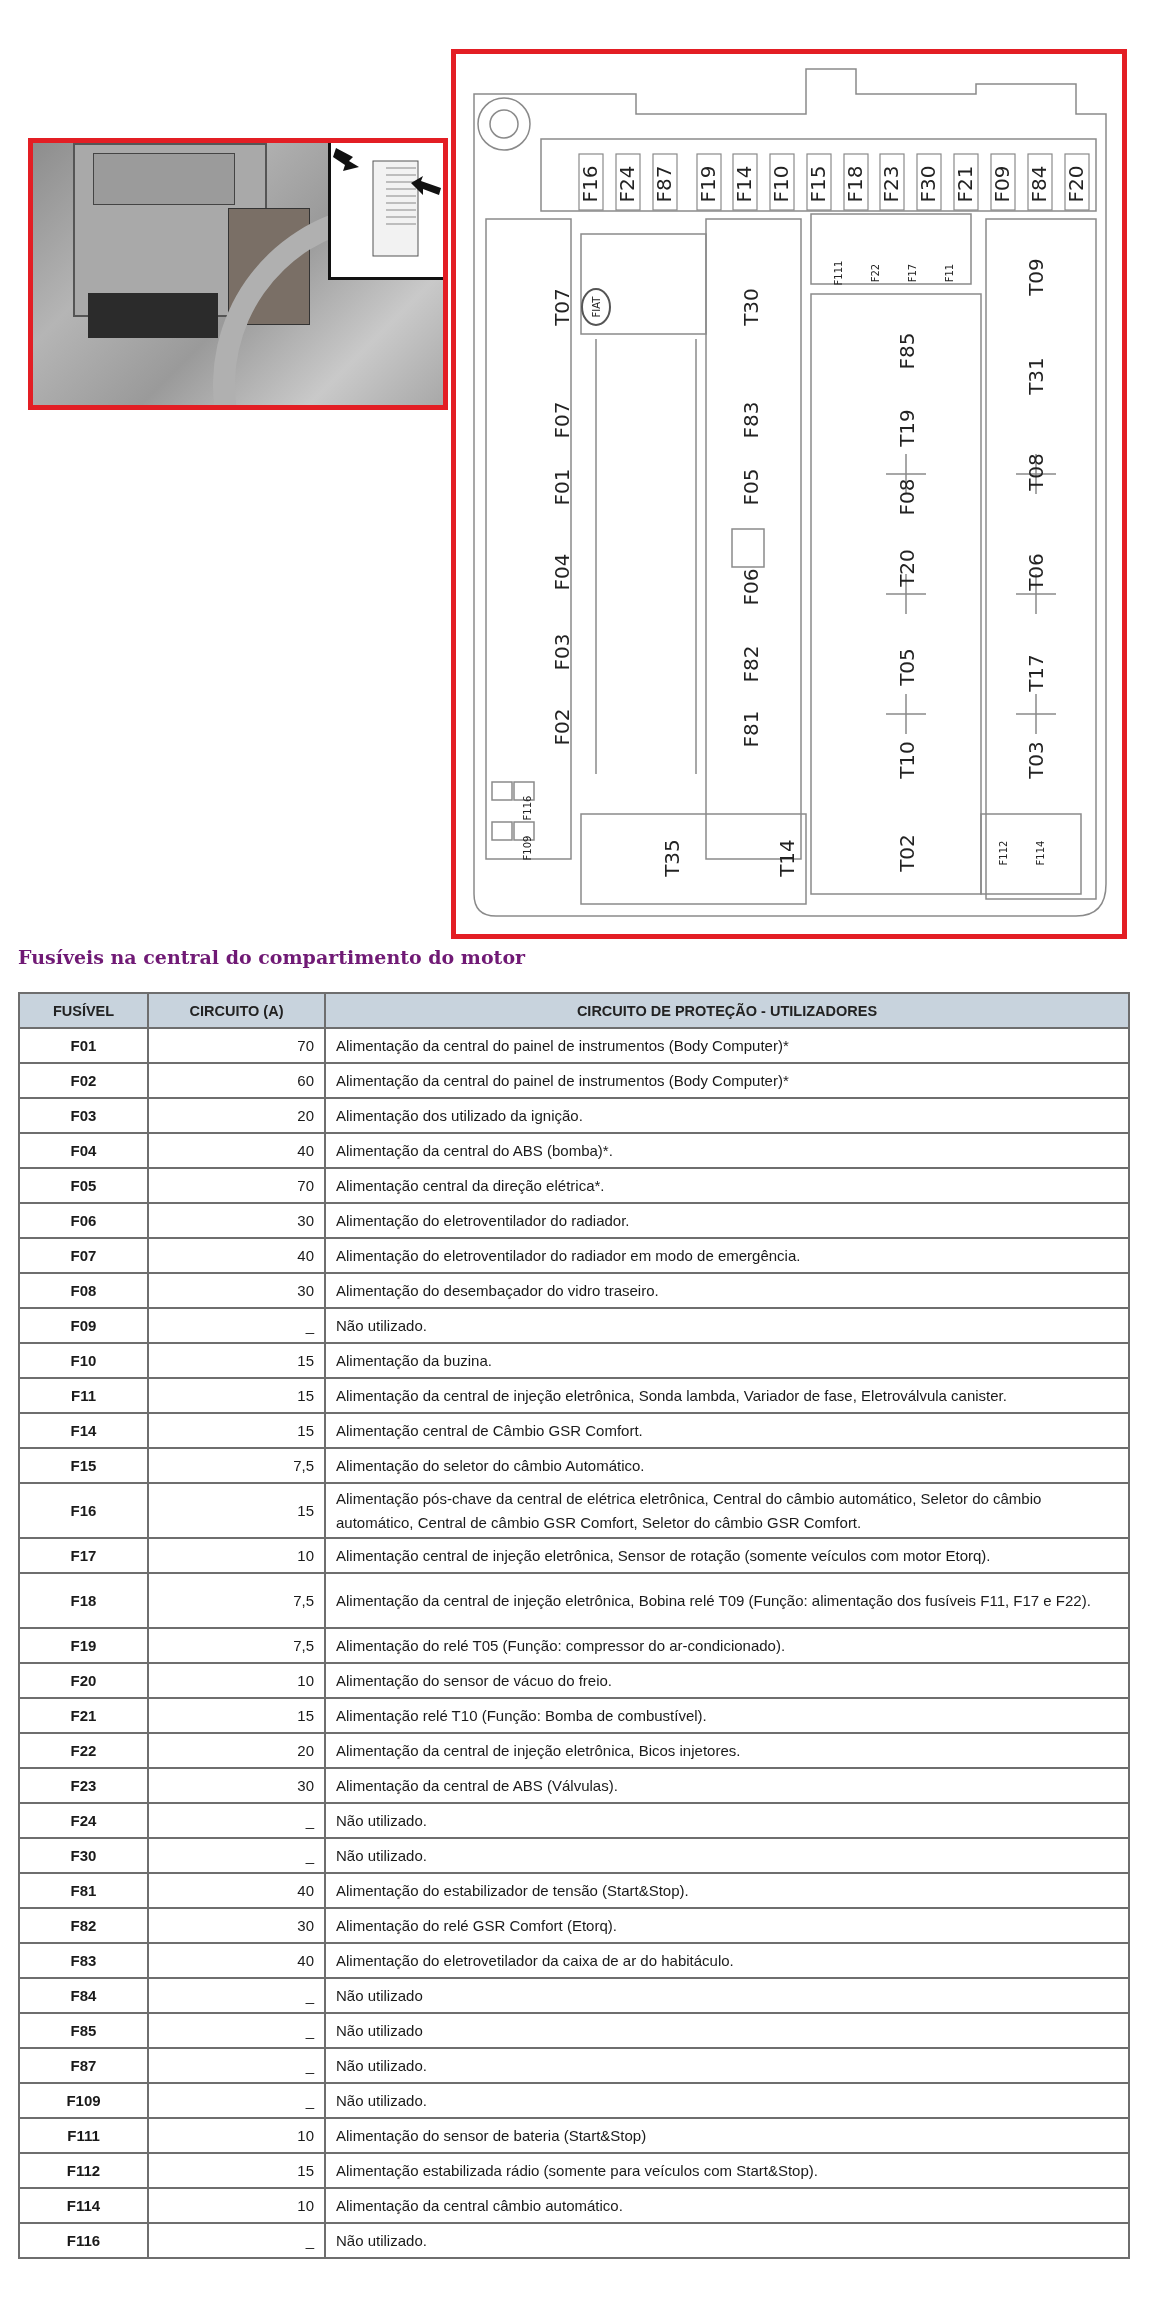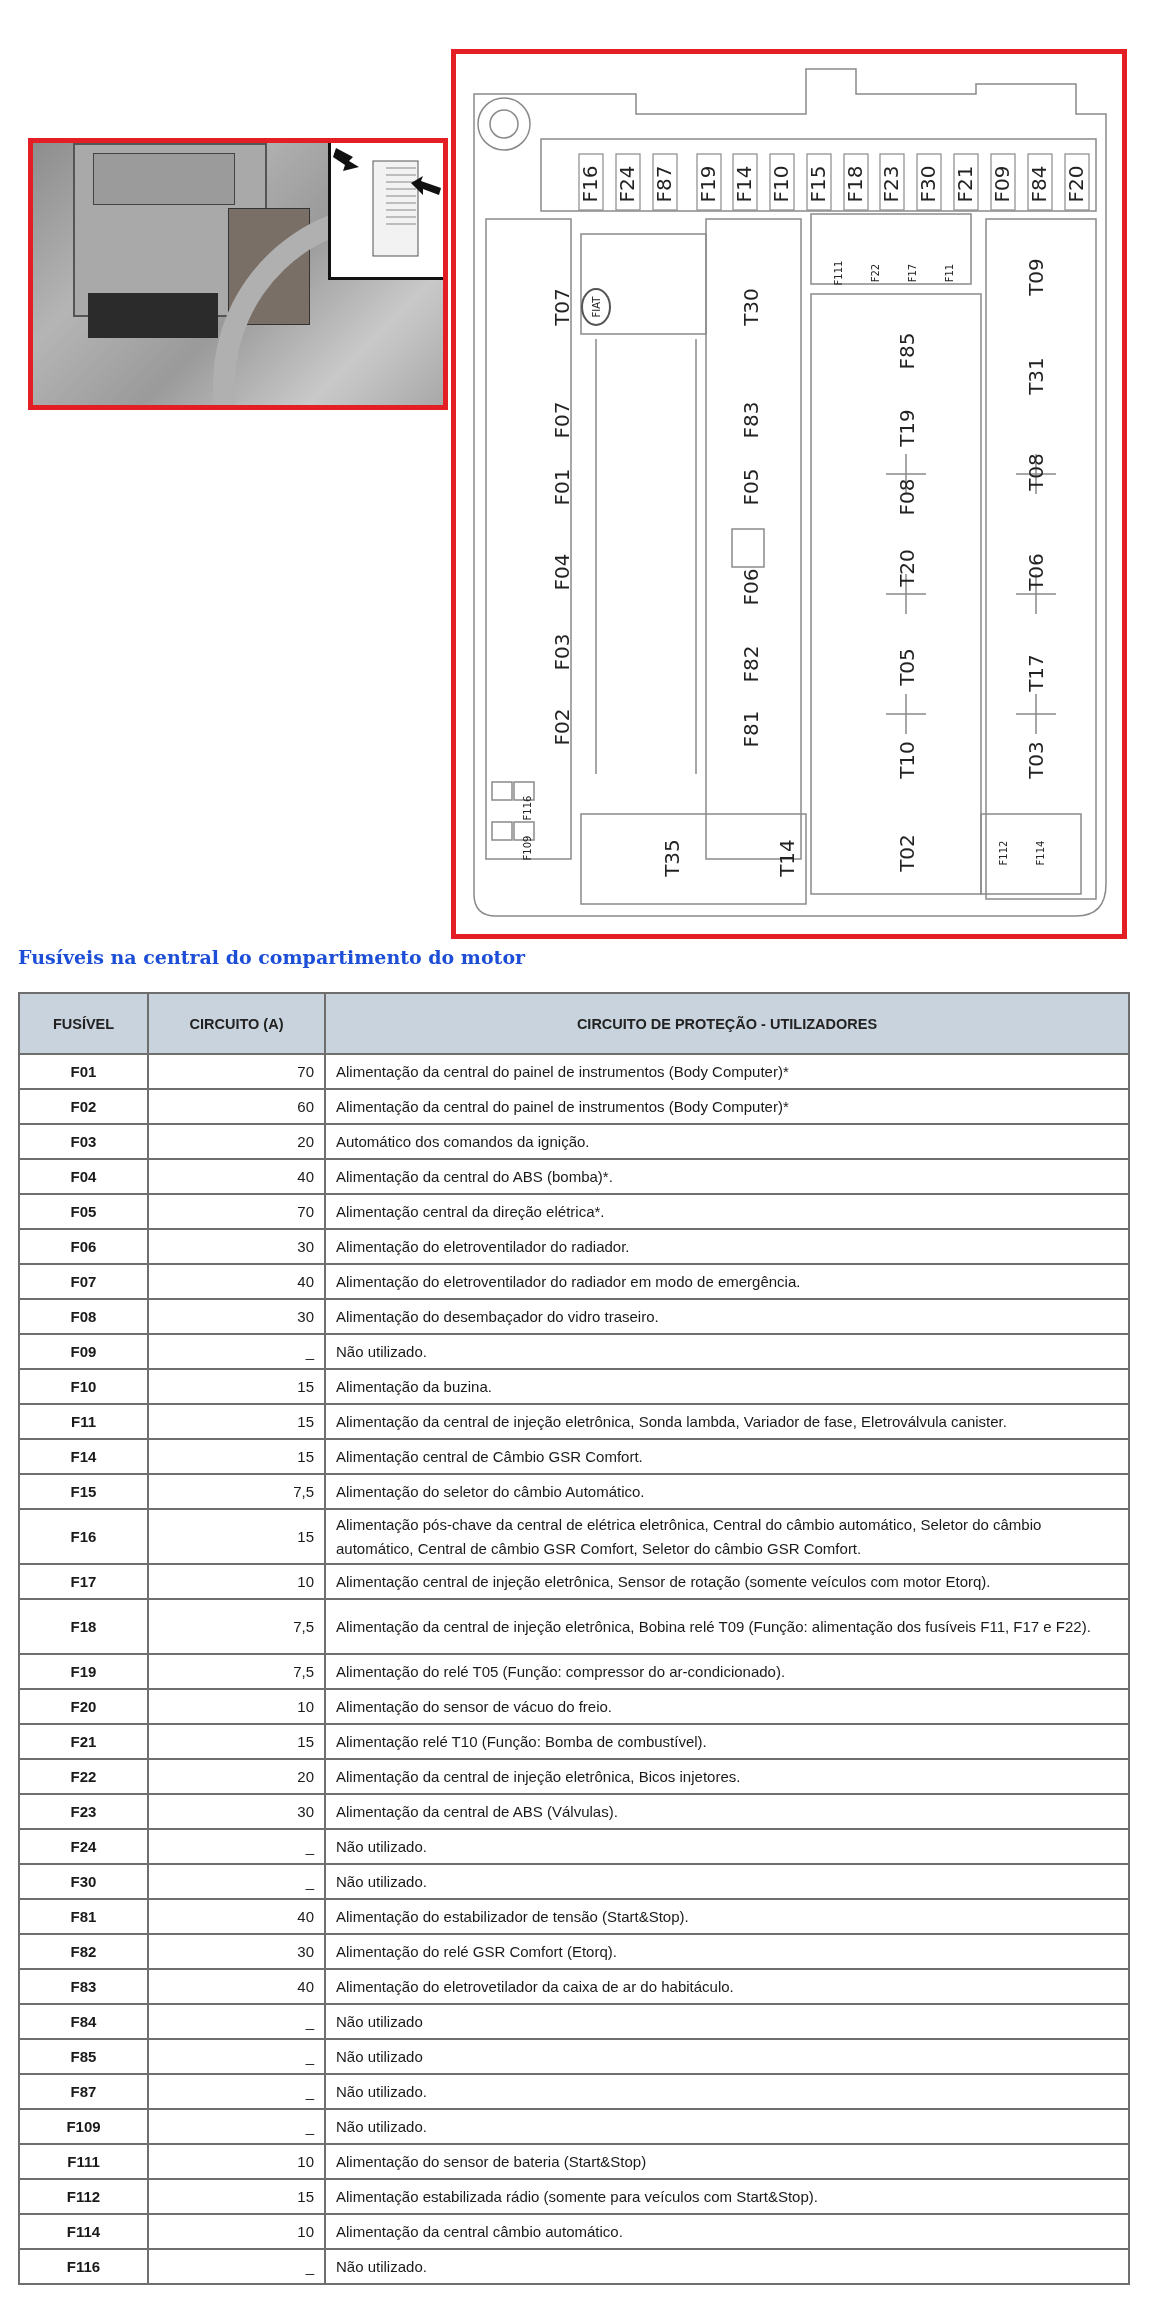--- a/index.html
+++ b/index.html
@@ -3,24 +3,24 @@
 <meta charset="utf-8">
 <style>
   html, body { margin:0; padding:0; background:#ffffff; }
   body { width:1170px; height:2313px; position:relative; overflow:hidden; font-family:"DejaVu Sans", sans-serif; color:#1a1a1a; }
   .photo-box { position:absolute; left:28px; top:138px; width:410px; height:262px; border:5px solid #e31e24; overflow:hidden;
     background: linear-gradient(135deg,#8d8d8d 0%,#b5b5b5 30%,#9a9a9a 55%,#c9c9c9 80%,#a8a8a8 100%); }
   .photo-box .part { position:absolute; }
   .inset { position:absolute; left:295px; top:0; width:120px; height:134px; background:#fff; border-left:3px solid #111; border-bottom:3px solid #111; }
   .diagram-box { position:absolute; left:451px; top:49px; width:666px; height:880px; border:5px solid #e31e24; background:#fff; }
   .diagram-box svg { position:absolute; left:0; top:0; }
-  .title { position:absolute; left:18px; top:946px; font-family:"DejaVu Serif", serif; font-weight:bold; font-size:19px; color:#1d4ed8; }
+  .title { position:absolute; left:18px; top:946px; font-family:"DejaVu Serif", serif; font-weight:bold; font-size:19px; color:#701a75; }
   table.fuses { position:absolute; left:18px; top:992px; width:1112px; border-collapse:collapse; font-family:"Liberation Sans", sans-serif; font-size:15px; }
   table.fuses th, table.fuses td { border:2px solid #6e6e6e; }
-  table.fuses th { background:#c8d3dd; height:33px; font-weight:bold; font-size:14.5px; color:#222; text-align:center; padding:13px; }
+  table.fuses th { background:#c8d3dd; height:33px; font-weight:bold; font-size:14.5px; color:#222; text-align:center; padding:0; }
   table.fuses td { height:33px; padding:0 10px; }
   table.fuses tr.double td { height:53px; line-height:24px; }
   td.c1 { width:107px; text-align:center; font-weight:bold; }
   td.c2 { width:155px; text-align:right; }
   td.c3 { text-align:left;margin-left:12px; }
   .lbl { font-family:"DejaVu Sans", sans-serif; font-size:20px; fill:#222; }
   .lbl-s { font-family:"DejaVu Sans", sans-serif; font-size:10px; fill:#222; }
 </style>
 </head>
 <body>
@@ -181,21 +181,21 @@
         <td class="c3">Alimentação da central do painel de instrumentos (Body Computer)*</td>
       </tr>
       <tr>
         <td class="c1">F02</td>
         <td class="c2">60</td>
         <td class="c3">Alimentação da central do painel de instrumentos (Body Computer)*</td>
       </tr>
       <tr>
         <td class="c1">F03</td>
         <td class="c2">20</td>
-        <td class="c3">Automático dos comandos da ignição.</td>
+        <td class="c3">Alimentação dos utilizado da ignição.</td>
       </tr>
       <tr>
         <td class="c1">F04</td>
         <td class="c2">40</td>
         <td class="c3">Alimentação da central do ABS (bomba)*.</td>
       </tr>
       <tr>
         <td class="c1">F05</td>
         <td class="c2">70</td>
         <td class="c3">Alimentação central da direção elétrica*.</td>

